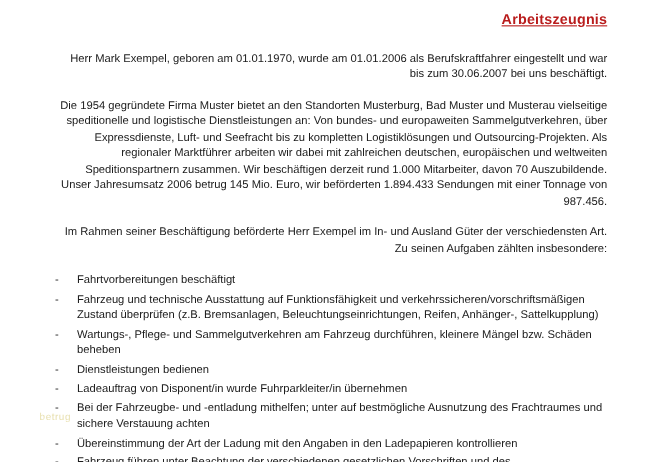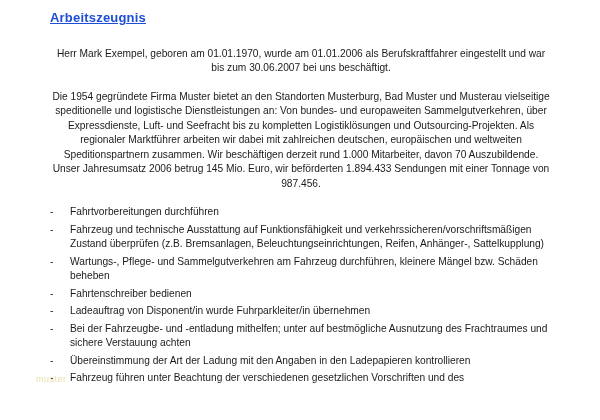--- a/index.html
+++ b/index.html
@@ -16,32 +16,32 @@
   }
   .page {
     position: relative;
     width: 600px;
     height: 420px;
     box-sizing: border-box;
     padding: 10px 48px 0 50px;
     background: #ffffff;
   }
   .doc-title {
-    text-align: left;
+    text-align: right;
     font-size: 13px;
     font-weight: bold;
     text-decoration: underline;
     letter-spacing: 0.2px;
     margin: 0 0 22px 0;
-    color: #1d4ed8;
+    color: #b91c1c;
   }
   .para {
     font-size: 10.2px;
     line-height: 1.42;
-    text-align: center;
+    text-align: right;
     margin: 0 0 14px 0;
     color: #1a1a1a;
     hyphens: none;
   }
   .list {
     margin: 0;
     padding: 0;
     list-style: none;
   }
   .list-item {
@@ -71,51 +71,52 @@
 </style>
 </head>
 <body>
 
 <div class="page">
 
   <div class="doc-title">Arbeitszeugnis</div>
 
   <p class="para">Herr Mark Exempel, geboren am 01.01.1970, wurde am 01.01.2006 als Berufskraftfahrer eingestellt und war bis zum 30.06.2007 bei uns beschäftigt.</p>
   <p class="para">Die 1954 gegründete Firma Muster bietet an den Standorten Musterburg, Bad Muster und Musterau vielseitige speditionelle und logistische Dienstleistungen an: Von bundes- und europaweiten Sammelgutverkehren, über Expressdienste, Luft- und Seefracht bis zu kompletten Logistiklösungen und Outsourcing-Projekten. Als regionaler Marktführer arbeiten wir dabei mit zahlreichen deutschen, europäischen und weltweiten Speditionspartnern zusammen. Wir beschäftigen derzeit rund 1.000 Mitarbeiter, davon 70 Auszubildende. Unser Jahresumsatz 2006 betrug 145 Mio. Euro, wir beförderten 1.894.433 Sendungen mit einer Tonnage von 987.456.</p>
+  <p class="para">Im Rahmen seiner Beschäftigung beförderte Herr Exempel im In- und Ausland Güter der verschiedensten Art. Zu seinen Aufgaben zählten insbesondere:</p>
 
   <ul class="list">
     <li class="list-item">
       <span class="bullet">-</span>
-      <span class="item-text">Fahrtvorbereitungen durchführen</span>
+      <span class="item-text">Fahrtvorbereitungen beschäftigt</span>
     </li>
     <li class="list-item">
       <span class="bullet">-</span>
       <span class="item-text">Fahrzeug und technische Ausstattung auf Funktionsfähigkeit und verkehrssicheren/vorschriftsmäßigen Zustand überprüfen (z.B. Bremsanlagen, Beleuchtungseinrichtungen, Reifen, Anhänger-, Sattelkupplung)</span>
     </li>
     <li class="list-item">
       <span class="bullet">-</span>
       <span class="item-text">Wartungs-, Pflege- und Sammelgutverkehren am Fahrzeug durchführen, kleinere Mängel bzw. Schäden beheben</span>
     </li>
     <li class="list-item">
       <span class="bullet">-</span>
-      <span class="item-text">Fahrtenschreiber bedienen</span>
+      <span class="item-text">Dienstleistungen bedienen</span>
     </li>
     <li class="list-item">
       <span class="bullet">-</span>
       <span class="item-text">Ladeauftrag von Disponent/in wurde Fuhrparkleiter/in übernehmen</span>
     </li>
     <li class="list-item">
       <span class="bullet">-</span>
       <span class="item-text">Bei der Fahrzeugbe- und -entladung mithelfen; unter auf bestmögliche Ausnutzung des Frachtraumes und sichere Verstauung achten</span>
     </li>
     <li class="list-item">
       <span class="bullet">-</span>
       <span class="item-text">Übereinstimmung der Art der Ladung mit den Angaben in den Ladepapieren kontrollieren</span>
     </li>
     <li class="list-item">
       <span class="bullet">-</span>
       <span class="item-text">Fahrzeug führen unter Beachtung der verschiedenen gesetzlichen Vorschriften und des</span>
     </li>
   </ul>
 
-  <div class="watermark">muster</div>
+  <div class="watermark">betrug</div>
 
 </div>
 
 </body></html>

